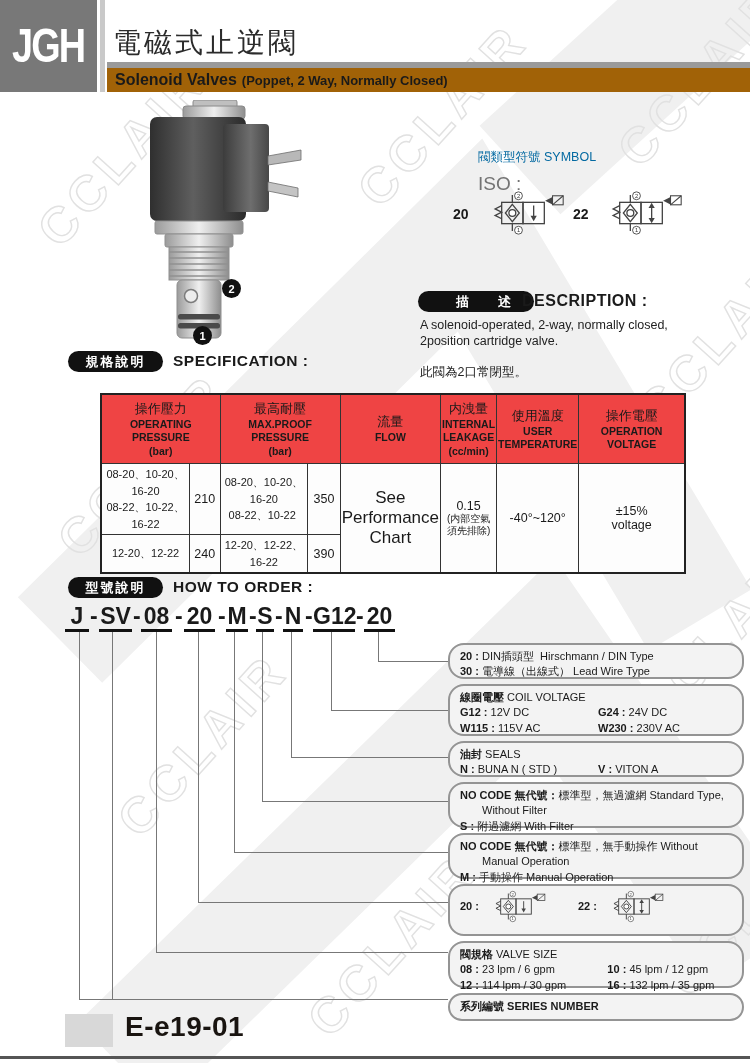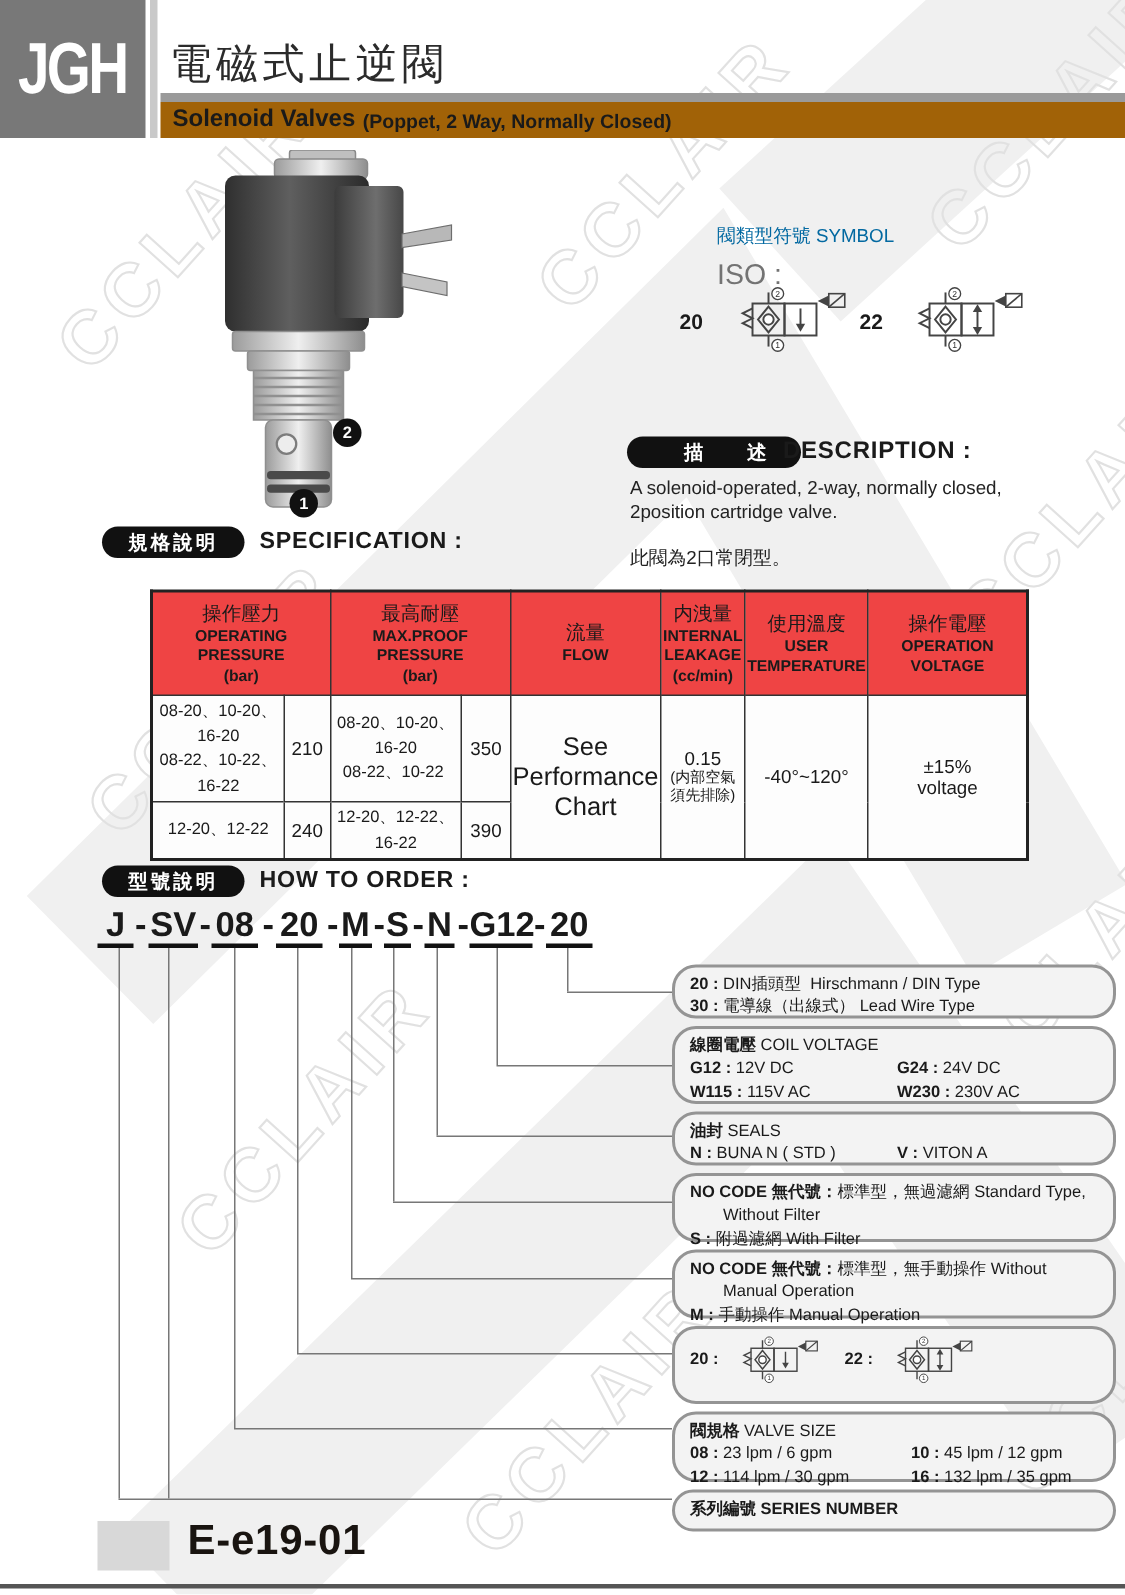--- a/index.html
+++ b/index.html
@@ -369,21 +369,21 @@
     <div class="indent">Manual Operation</div>
     <div><span class="b">M :</span> <span>手動操作  Manual Operation</span></div>
   </div>
 
   <div class="obox" style="top:884px;height:52px;">
     <div style="display:flex;align-items:center;gap:6px;">
       <span class="b">20 :</span>
       <svg width="62" height="33" viewBox="0 0 100 56">
           <use href="#valve20"></use>
         </svg>
-      <span class="b" style="margin-left:10px;">22 :</span>
+      <span class="b" style="margin-left:25px;">22 :</span>
       <svg width="62" height="33" viewBox="0 0 100 56">
           <use href="#valve22"></use>
         </svg>
     </div>
   </div>
 
   <div class="obox" style="top:941px;height:47px;">
     <div><span class="ttl">閥規格</span>
       <span class="ten">VALVE SIZE</span></div>
     <div class="grid2" style="grid-template-columns:1.15fr 1fr;">

